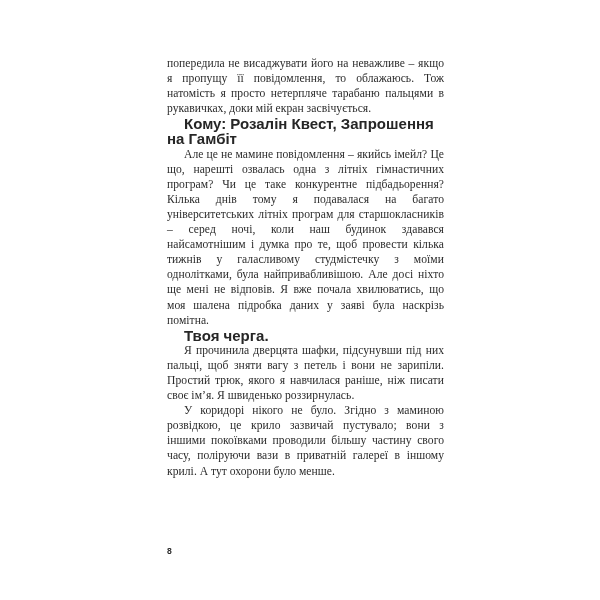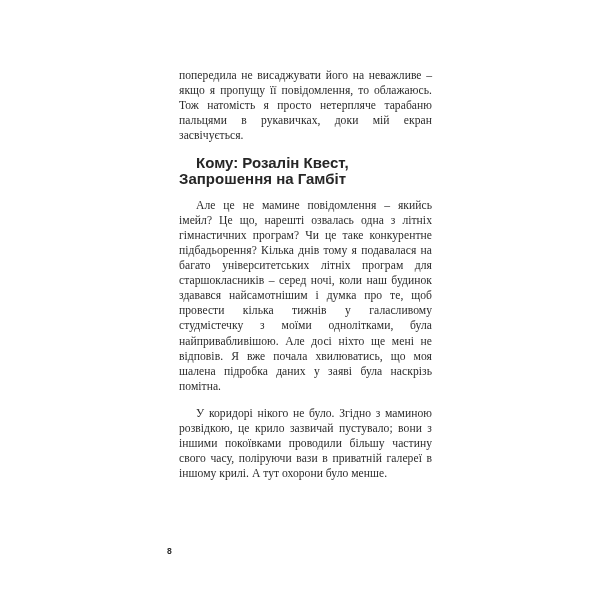--- a/index.html
+++ b/index.html
@@ -22,21 +22,21 @@
   }
 
   .text-block {
     position: absolute;
     left: 167px;
     top: 56px;
     width: 277px;
   }
 
   .para {
-    margin: 12px;
+    margin: 0;
     font-size: 11.6px;
     line-height: 15.1px;
     color: #2b2b2b;
     text-align: justify;
     text-indent: 17px;
     -webkit-hyphens: none;
     hyphens: none;
     word-spacing: -0.1px;
     letter-spacing: 0.05px;
   }
@@ -78,22 +78,24 @@
 
   <div class="text-block">
 
     <p class="para no-indent">попередила не висаджувати його на неважливе – якщо я пропущу її повідомлення, то облажаюсь. Тож натомість я просто нетерпляче тарабаню пальцями в рукавичках, доки мій екран засвічується.</p>
 
     <p class="para message-line">Кому: Розалін Квест, Запрошення на Гамбіт</p>
 
     <p class="para">Але це не мамине повідомлення – якийсь імейл? Це що, нарешті озвалась одна з літніх гімнастичних програм? Чи це таке конкурентне підбадьорення? Кілька днів тому я подавалася на багато університетських літніх програм для старшокласників – серед ночі, коли наш будинок здавався найсамотнішим і думка про те, щоб провести кілька тижнів у галасливому студмістечку з моїми однолітками, була найпривабливішою. Але досі ніхто ще мені не відповів. Я вже почала хвилюватись, що моя шалена підробка даних у заяві була наскрізь помітна.</p>
 
 
+    <p class="para message-line">Твоя черга.</p>
 
 
+    <p class="para">Я прочинила дверцята шафки, підсунувши під них пальці, щоб зняти вагу з петель і вони не зарипіли. Простий трюк, якого я навчилася раніше, ніж писати своє ім’я. Я швиденько роззирнулась.</p>
 
     <p class="para">У коридорі нікого не було. Згідно з маминою розвідкою, це крило зазвичай пустувало; вони з іншими покоївками проводили більшу частину свого часу, поліруючи вази в приватній галереї в іншому крилі. А тут охорони було менше.</p>
 
   </div>
 
   <div class="page-number">8</div>
 
 </div>
 
 </body></html>

